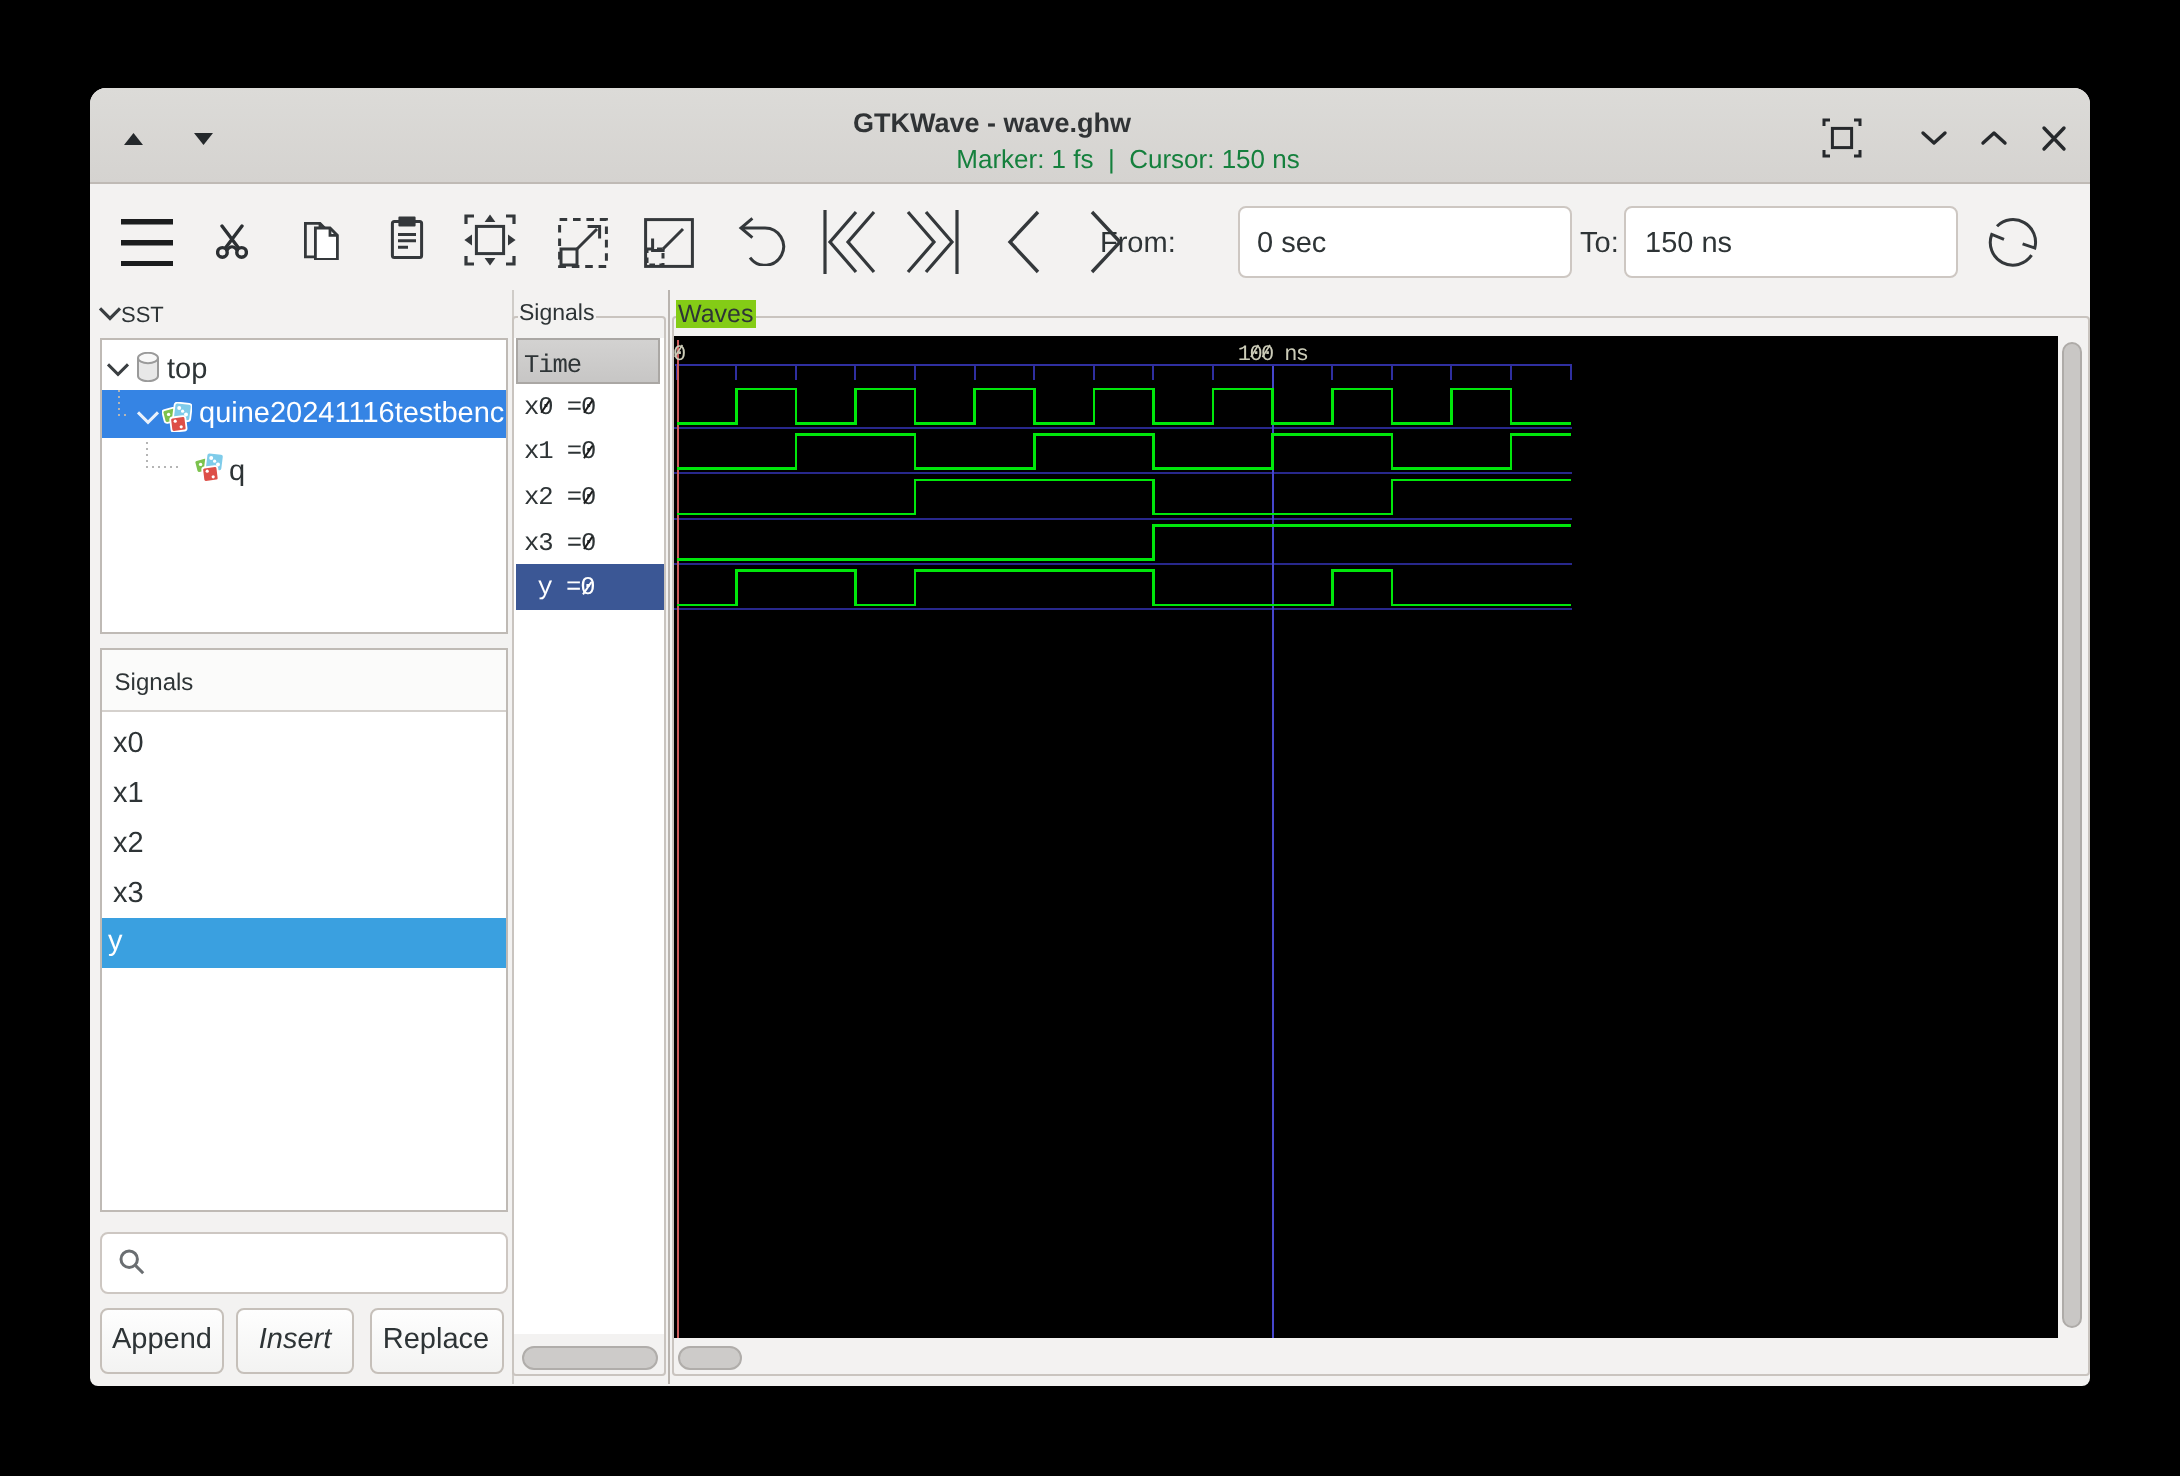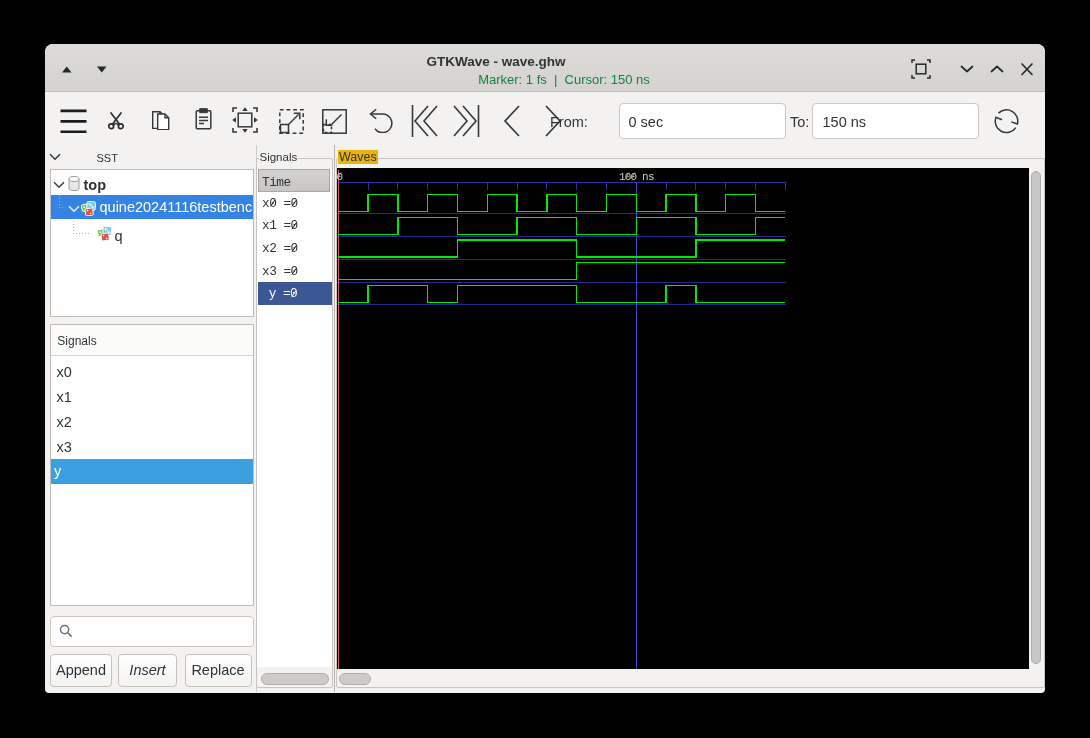--- a/index.html
+++ b/index.html
@@ -148,32 +148,32 @@
       <path d="M23.8 20.6 A11.3 11.3 0 0 1 3.9 10.2 L10 12.7"></path>
     </g>
   </svg>
 
   <div class="abs" style="left:210.5px;top:101px;width:1px;height:547px;background:#cfccc8;"></div>
   <div class="abs" style="left:288.5px;top:101px;width:1px;height:547px;background:#b9b4af;"></div>
 
   <svg class="abs" style="left:4px;top:109px" width="12" height="8" viewBox="0 0 12 8">
     <path d="M1 1.2 l5 5 5-5" stroke="#3a3e41" fill="none" stroke-width="1.6"></path>
   </svg>
-  <div class="abs" style="left:15.5px;top:107.5px;font-size:11px;margin-left:36px;">SST</div>
+  <div class="abs" style="left:15.5px;top:107.5px;font-size:11px;">SST</div>
 
   <div class="panelbox" style="left:4.5px;top:125px;width:204px;height:148px;"></div>
 
   <svg class="abs" style="left:8px;top:137px" width="12" height="8" viewBox="0 0 12 8">
     <path d="M1 1.2 l5 5 5-5" stroke="#3a3e41" fill="none" stroke-width="1.5"></path>
   </svg>
   <svg class="abs" style="left:23px;top:132px" width="12" height="15" viewBox="0 0 12 15">
     <path d="M1 3 v9 a5 2.6 0 0 0 10 0 V3" fill="#e8e8e8" stroke="#9a9a9a"></path>
     <ellipse cx="6" cy="3" rx="5" ry="2.6" fill="#f8f8f8" stroke="#9a9a9a"></ellipse>
   </svg>
-  <div class="abs" style="left:38.5px;top:133px;font-size:14.5px;font-weight:bold;">top</div>
+  <div class="abs" style="left:38.5px;top:133px;font-size:14.5px;">top</div>
 
   <div class="abs" style="left:5.5px;top:151px;width:202px;height:24px;background:#3584e4;"></div>
   <svg class="abs" style="left:22.5px;top:160.5px" width="12" height="8" viewBox="0 0 12 8">
     <path d="M1 1.2 l5 5 5-5" stroke="#eaf1fb" fill="none" stroke-width="1.5"></path>
   </svg>
   <svg class="abs" style="left:36.3px;top:156.5px" width="15" height="15" viewBox="0 0 15 15">
     <g stroke="#fff" stroke-width="0.9">
       <rect x="0.7" y="3.4" width="6.6" height="6.6" rx="1.2" fill="#7cc24e" transform="rotate(-14 4 6.7)"></rect>
       <rect x="5.9" y="0.6" width="8.6" height="8.6" rx="1.4" fill="#7fccea" transform="rotate(7 10.2 4.9)"></rect>
       <rect x="4.4" y="7.4" width="7.6" height="7.2" rx="1.2" fill="#dd4f48" transform="rotate(-7 8.2 11)"></rect>
@@ -249,21 +249,21 @@
       <line x1="35" y1="61.1" x2="39.2" y2="54.9"></line>
       <line x1="35" y1="83.8" x2="39.2" y2="77.6"></line>
       <line x1="35" y1="106.5" x2="39.2" y2="100.3"></line>
     </g>
     <line x1="34.5" y1="129.2" x2="38.7" y2="123" stroke="#fff" stroke-width="1"></line>
   </svg>
 
   <div class="abs" style="left:215.5px;top:628.5px;width:68px;height:12px;background:#cdcbc9;border:1px solid #b0adaa;border-radius:6px;"></div>
 
   <div class="abs" style="left:291px;top:114px;width:709px;height:530px;border:1px solid #c9c4bf;border-radius:2px;"></div>
-  <div class="abs" style="left:293px;top:105.5px;font-size:12.5px;background:#eab308;padding:0 1px;">Waves</div>
+  <div class="abs" style="left:293px;top:105.5px;font-size:12.5px;background:#84cc16;padding:0 1px;">Waves</div>
 
   <svg class="abs" style="left:292px;top:124px" width="692" height="501" viewBox="0 0 692 501" shape-rendering="crispEdges">
     <rect x="0" y="0" width="692" height="501" fill="#000"></rect>
     <g stroke="#2f2fa0" stroke-width="1">
       <line x1="0.5" y1="14.5" x2="449" y2="14.5"></line>
       <line x1="1.3" y1="14.5" x2="1.3" y2="22"></line>
         <line x1="31.1" y1="14.5" x2="31.1" y2="22"></line>
         <line x1="60.9" y1="14.5" x2="60.9" y2="22"></line>
         <line x1="90.7" y1="14.5" x2="90.7" y2="22"></line>
         <line x1="120.5" y1="14.5" x2="120.5" y2="22"></line>

